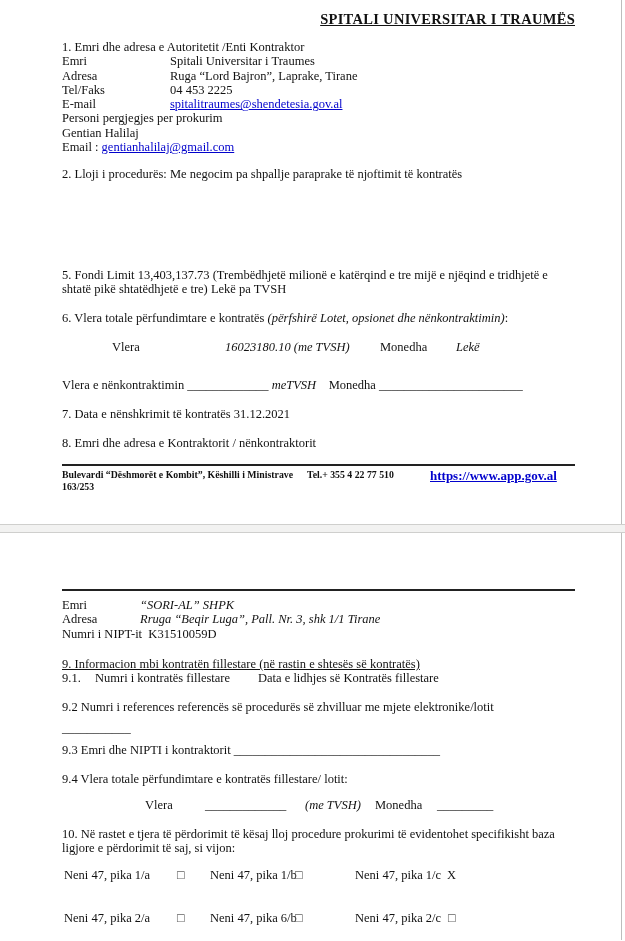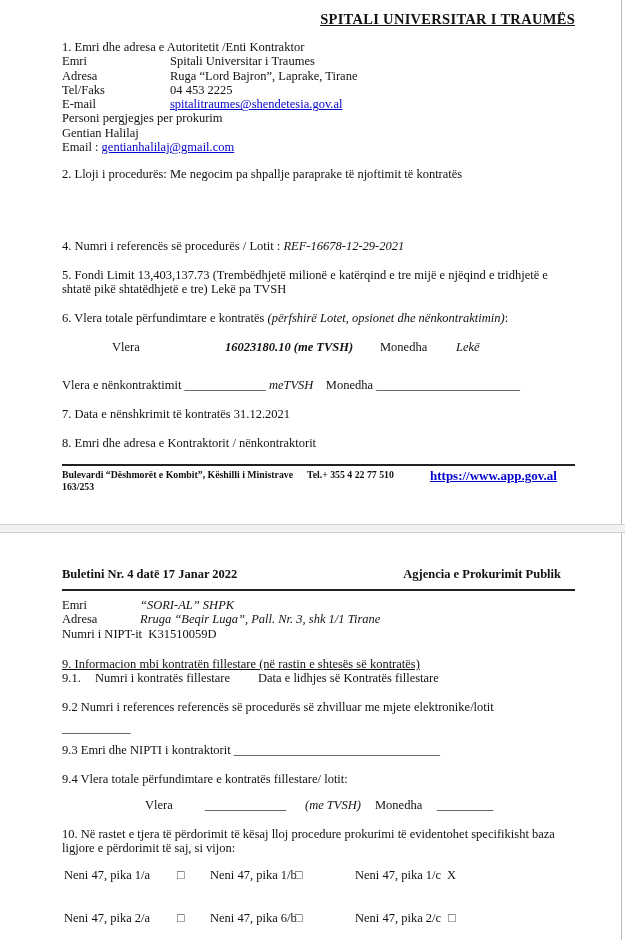--- a/index.html
+++ b/index.html
@@ -61,40 +61,36 @@
     <div>Personi pergjegjes per prokurim</div>
     <div>Gentian Halilaj</div>
     <div>
       <span>Email : </span><a href="#" class="link">gentianhalilaj@gmail.com</a>
     </div>
   </div>
 
   <div class="abs" style="top:167px;">2. Lloji i procedurës: Me negocim pa shpallje paraprake të njoftimit të kontratës</div>
 
 
-  <div class="abs" style="top:239px;">
-    <span>4. Numri i referencës së procedurës / Lotit :</span>
-    <span class="it">REF-16678-12-29-2021</span>
-  </div>
 
   <div class="abs" style="top:268px;">5. Fondi Limit 13,403,137.73 (Trembëdhjetë milionë e katërqind e tre mijë e njëqind e tridhjetë e shtatë pikë shtatëdhjetë e tre) Lekë pa TVSH</div>
 
   <div class="abs" style="top:311px;">
     <span>6. Vlera totale përfundimtare e kontratës </span><span class="it">(përfshirë Lotet, opsionet dhe nënkontraktimin)</span><span>:</span>
   </div>
 
   <div class="abs" style="top:340px;height:16px;">
     <span class="pos" style="left:50px;">Vlera</span>
-    <span class="pos it" style="left:163px;font-weight:bold;">16023180.10  (me TVSH)</span>
+    <span class="pos it" style="left:163px;">16023180.10  (me TVSH)</span>
     <span class="pos" style="left:318px;">Monedha</span>
     <span class="pos it" style="left:394px;">Lekë</span>
   </div>
 
   <div class="abs" style="top:378px;white-space:nowrap;">
-    <span>Vlera e nënkontraktimit</span>
+    <span>Vlera e nënkontraktimin</span>
     <span>_____________</span>
     <span class="it">meTVSH</span>&nbsp;&nbsp;&nbsp;
     <span>Monedha</span>
     <span>_______________________</span>
   </div>
 
   <div class="abs" style="top:407px;">7. Data e nënshkrimit të kontratës 31.12.2021</div>
 
   <div class="abs" style="top:436px;">8. Emri dhe adresa e Kontraktorit / nënkontraktorit</div>
 
@@ -107,24 +103,20 @@
       </span>
       <a href="#" class="f-link link b">https://www.app.gov.al</a>
     </div>
   </div>
 </div>
 
 <div class="page-gap"></div>
 
 <div class="page page2">
 
-  <div class="abs" style="top:34px;">
-    <span class="b" style="float:left;">Buletini Nr. 4 datë  17 Janar 2022</span>
-    <span class="b" style="float:right;margin-right:14px;">Agjencia e Prokurimit Publik</span>
-  </div>
   <div class="abs rule" style="top:56px;"></div>
 
   <div class="abs" style="top:65px;">
     <div class="frow">
       <span class="flabel2">Emri</span>
       <span class="it">“SORI-AL” SHPK</span>
     </div>
     <div class="frow">
       <span class="flabel2">Adresa</span>
       <span class="it">Rruga “Beqir Luga”, Pall. Nr. 3, shk 1/1 Tirane</span>

